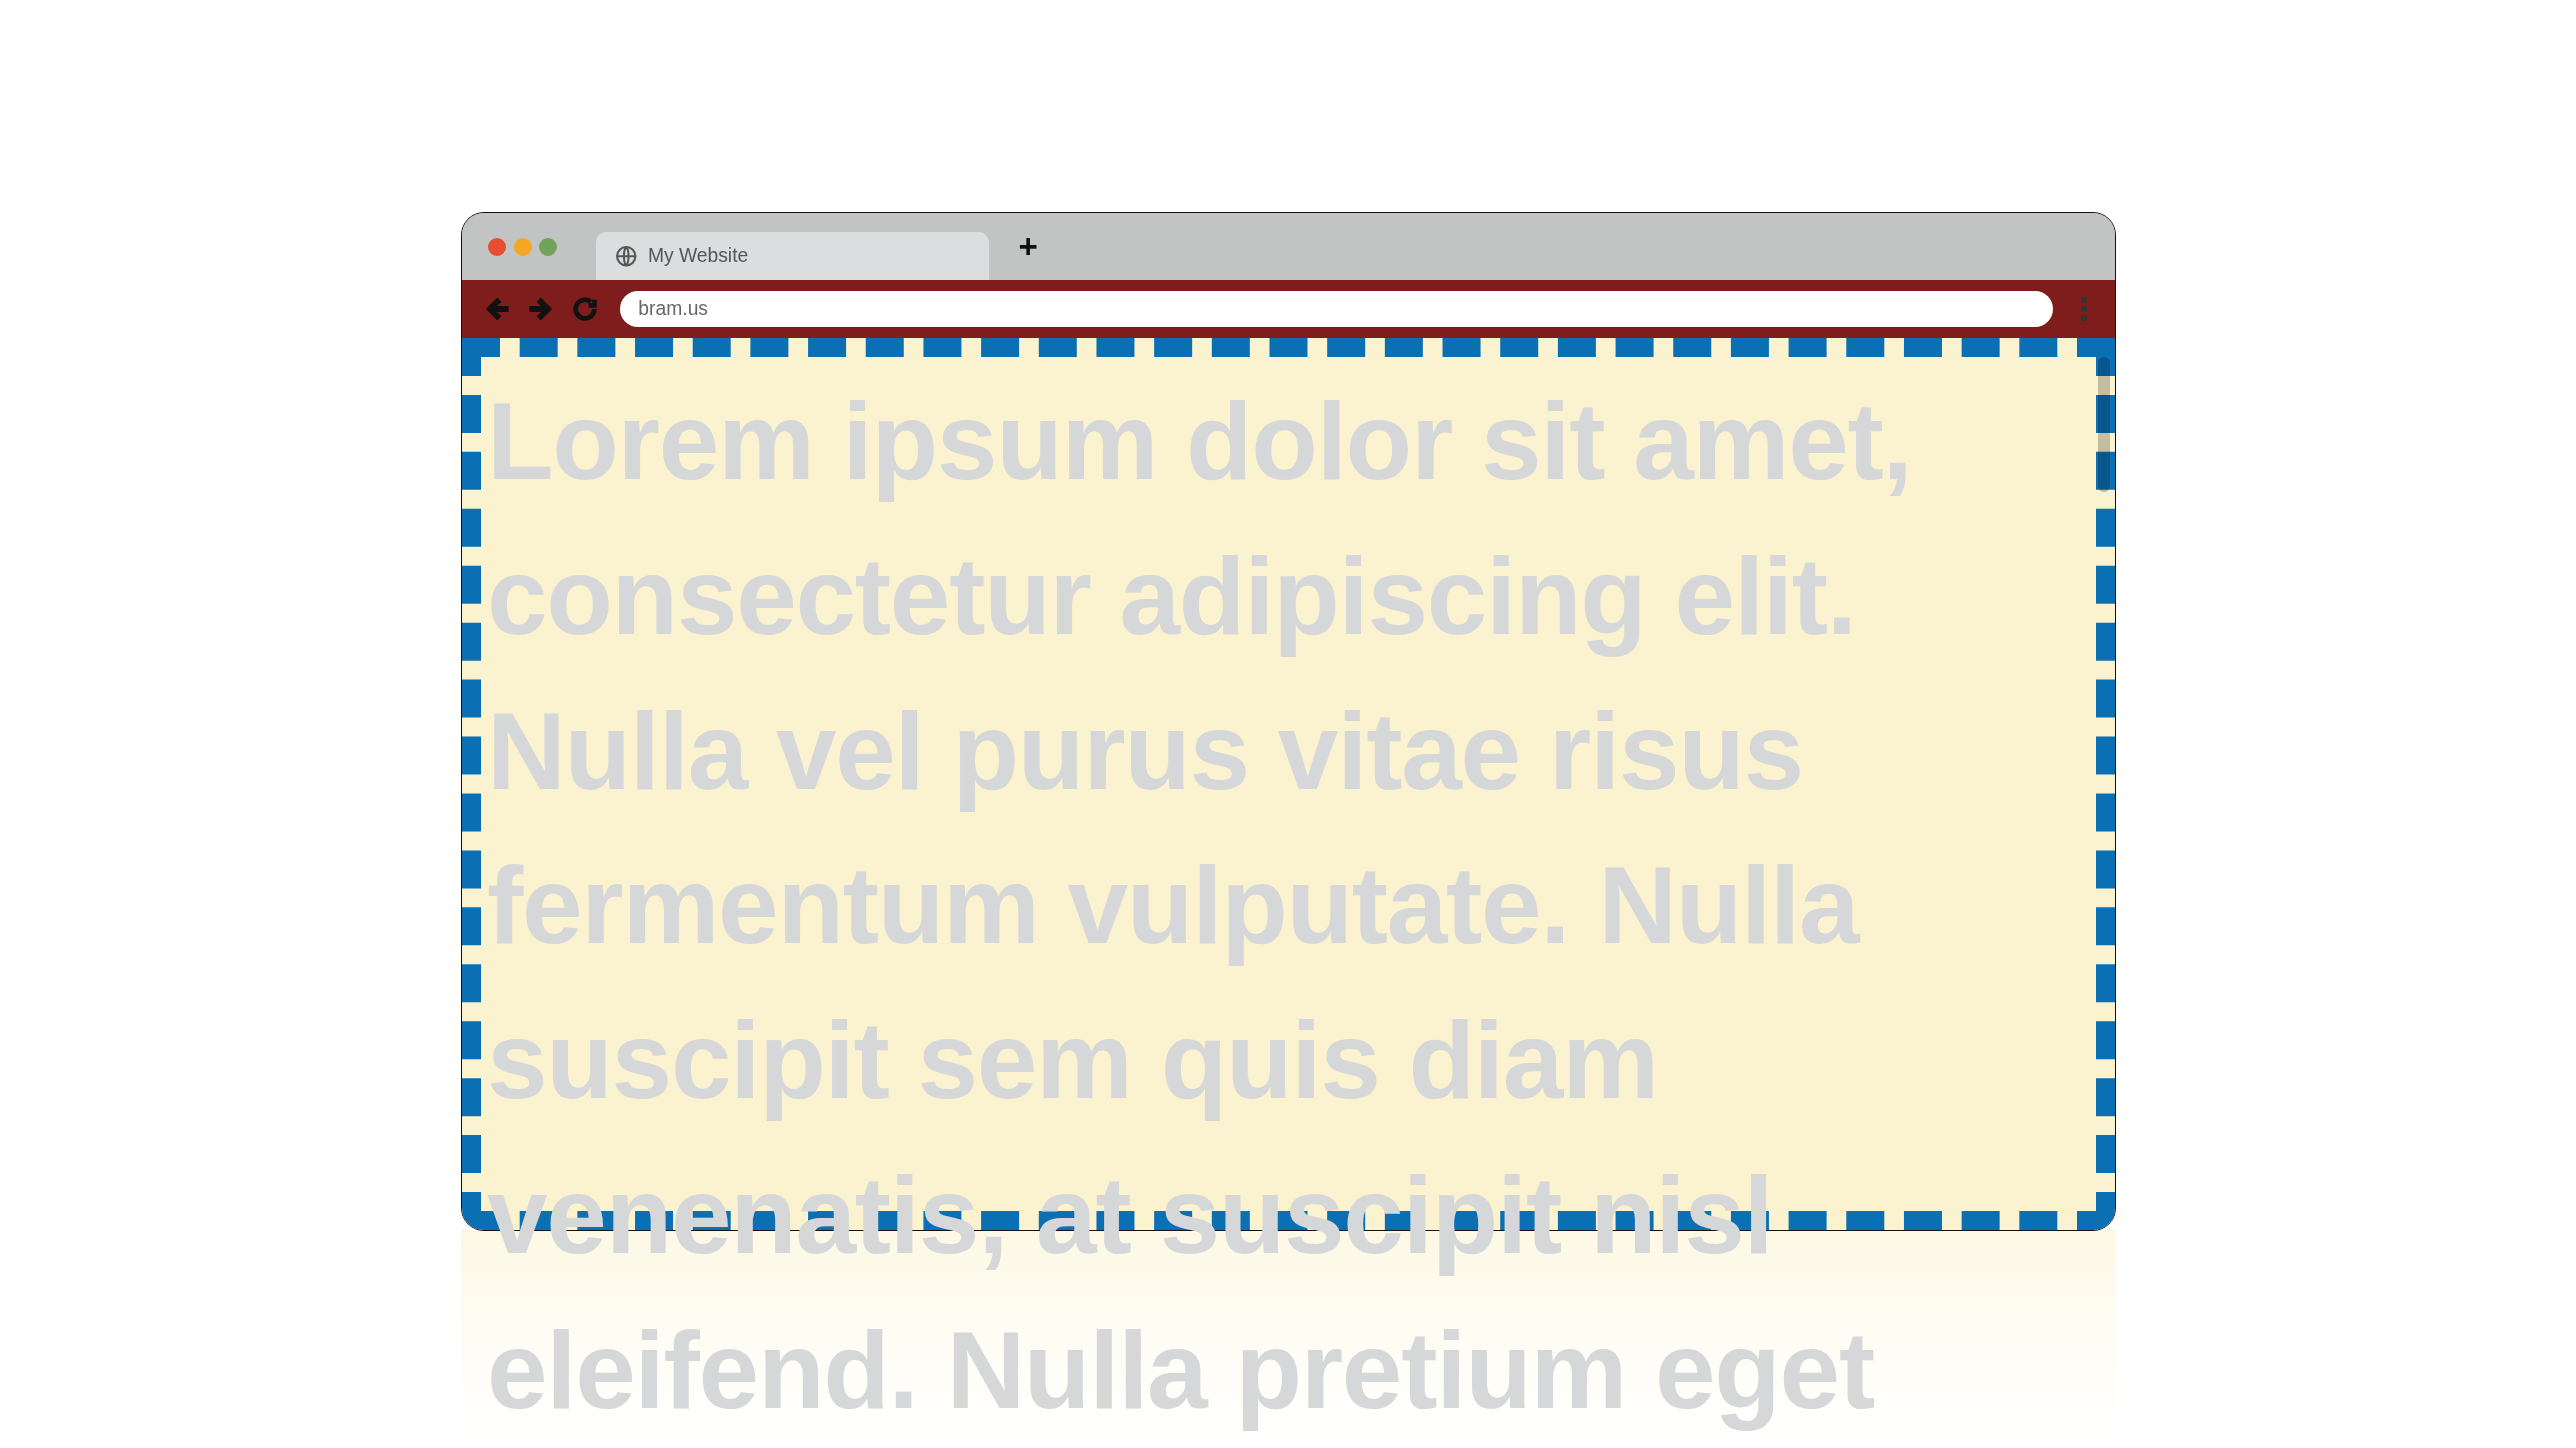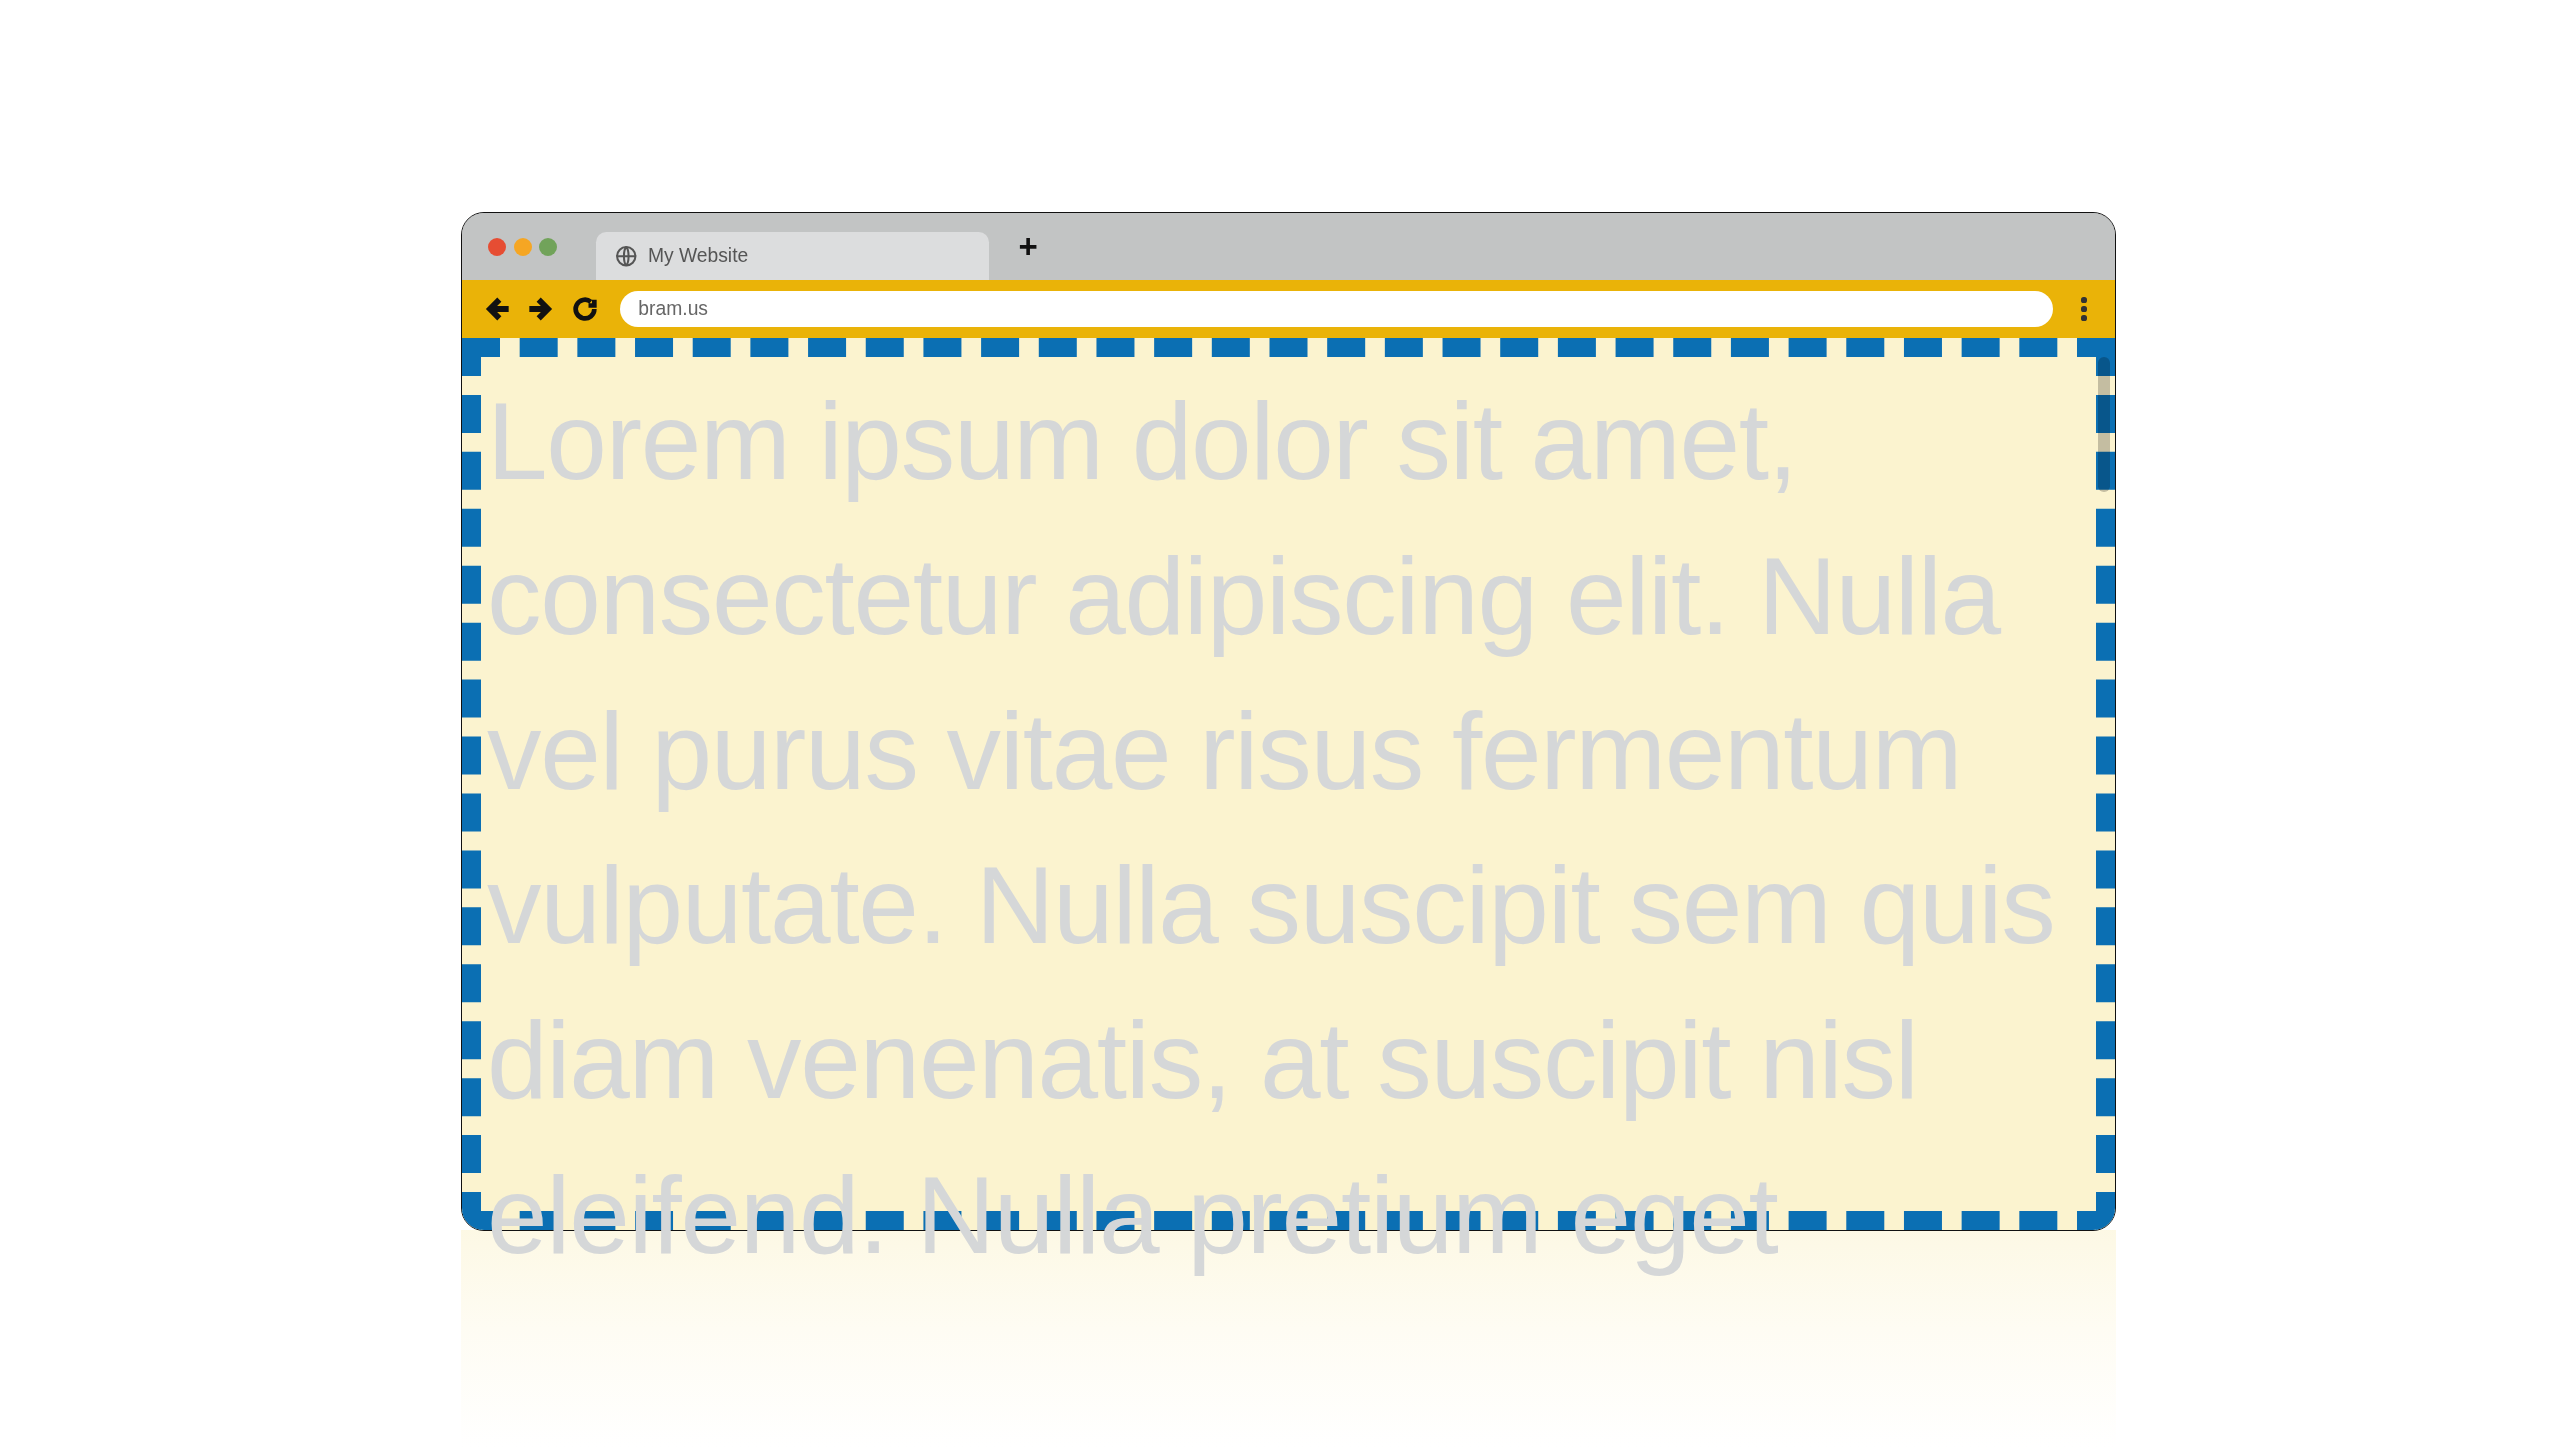--- a/index.html
+++ b/index.html
@@ -47,21 +47,21 @@
 
   .new-tab {
     width: 39px; height: 39px; margin-left: 19.3px;
     display: flex; align-items: center; justify-content: center;
     font-size: 33px; font-weight: 900; color: #111; cursor: pointer;
   }
 
   
   .nav-bar {
     height: 58px;
-    background: #eab308;
+    background: #7f1d1d;
     display: flex;
     align-items: center;
     padding: 0 15.5px;
     gap: 5.2px;
   }
   .nav-btn {
     width: 39px; height: 39px;
     display: flex; align-items: center; justify-content: center;
     cursor: pointer;
   }
@@ -121,21 +121,21 @@
   }
 
   
   .page-text {
     position: absolute;
     left: 487px;          
     top: 364px;           
     width: 1603px;
     color: #d5d7d8;
     font-size: 109px;
-    font-weight: 400;
+    font-weight: 700;
     line-height: 1.42;
     letter-spacing: -1.3px;
     z-index: 5;
   }
 
   
   .reflection {
     position: absolute;
     left: 461px;
     top: 1230px;          

